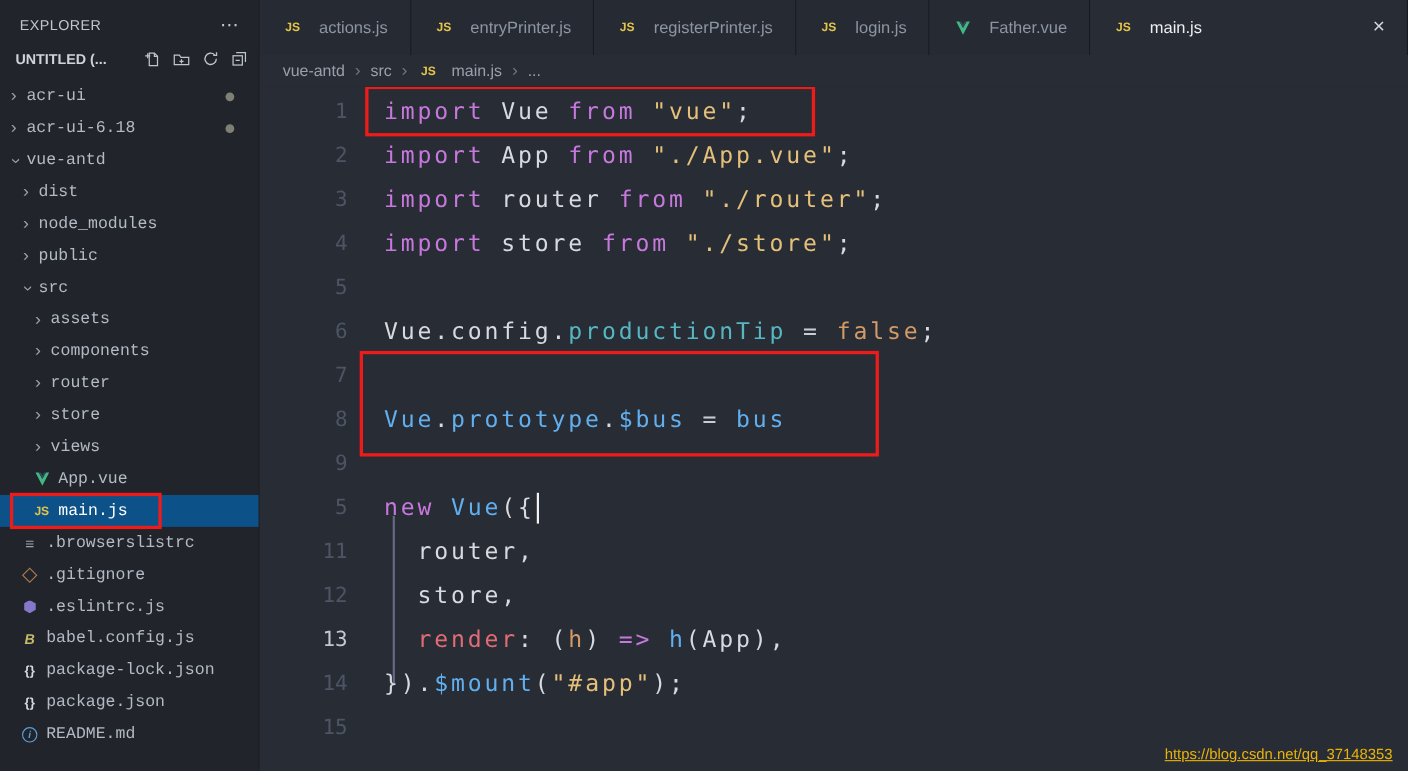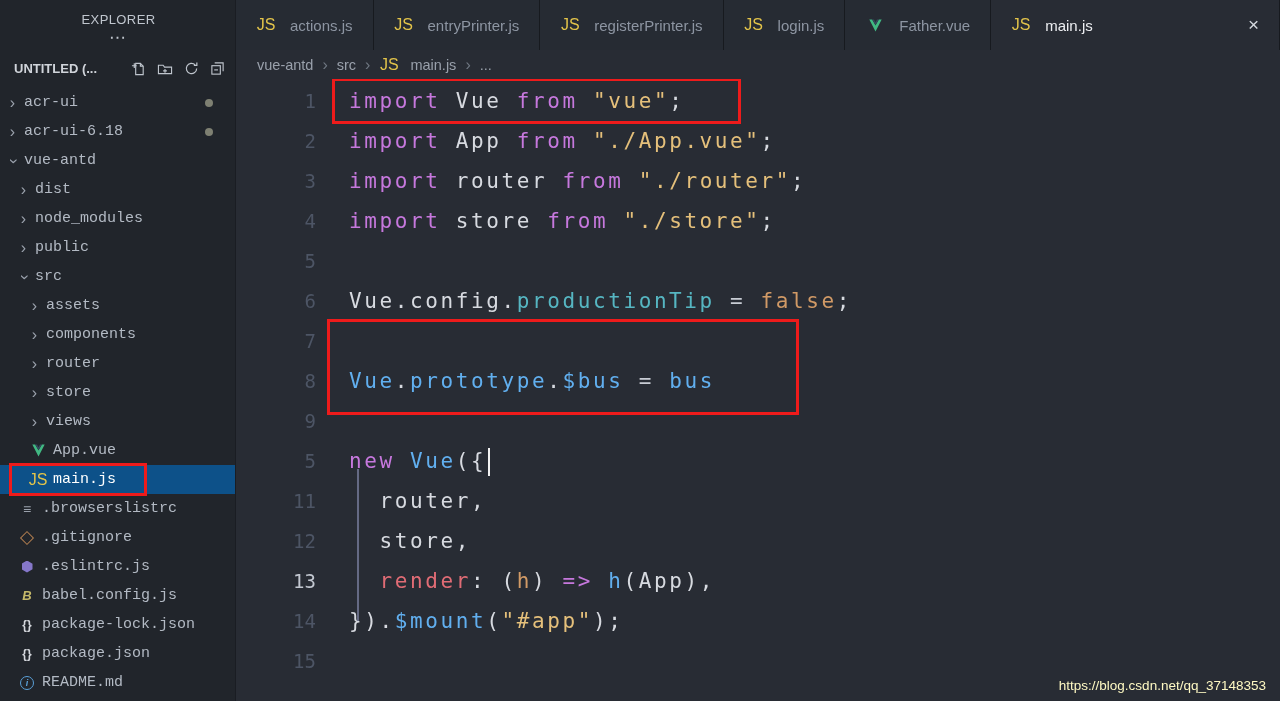--- a/index.html
+++ b/index.html
@@ -3,37 +3,37 @@
 <meta charset="utf-8">
 <style>
   html,body{margin:0;padding:0;}
   body{
     width:1280px;height:701px;position:relative;overflow:hidden;
     background:#282c34;font-family:"Liberation Sans",sans-serif;
     -webkit-font-smoothing:antialiased;
   }
   
   .sidebar{position:absolute;left:0;top:0;width:235px;height:701px;background:#21252b;border-right:1px solid #1a1d23;color:#b3bac4;}
-  .explorer-header{display:flex;justify-content:space-between;align-items:center;padding:12px 16px 8px 18px;font-size:13px;letter-spacing:.4px;color:#c0c6ce;flex-direction:column;}
+  .explorer-header{display:flex;justify-content:space-between;align-items:center;padding:12px 16px 8px 18px;font-size:13px;letter-spacing:.4px;color:#c0c6ce;}
   .menu-dots{font-size:17px;letter-spacing:2px;color:#c0c6ce;cursor:pointer;}
   .workspace-row{display:flex;align-items:center;height:24px;padding:0 10px 0 14px;font-weight:bold;font-size:13px;color:#d0d4da;}
   .ws-label{white-space:nowrap;overflow:hidden;}
   .ws-icons{margin-left:auto;display:flex;gap:11px;align-items:center;}
   .ws-icons svg{display:block;cursor:pointer;}
   .tree{margin-top:8px;}
   .trow{position:relative;display:flex;align-items:center;height:29px;font-size:15px;cursor:pointer;white-space:nowrap;}
   .trow.selected{background:#0d5189;color:#ffffff;}
   .chev{display:inline-block;width:13px;margin-right:5px;font-size:16px;color:#9aa1ac;text-align:center;transform-origin:55% 55%;}
   .chev.open{transform:rotate(90deg);}
   .tlabel{overflow:hidden;text-overflow:ellipsis;font-family:Liberation Mono, monospace;}
   .mod-dot{width:8px;height:8px;border-radius:50%;background:#7e8072;margin-left:auto;margin-right:22px;flex-shrink:0;}
   .row-annotation{position:absolute;left:9px;top:-2px;width:138px;height:33px;border:3px solid #ee1b1b;box-sizing:border-box;pointer-events:none;}
   
   .fi{width:20px;display:inline-flex;justify-content:center;align-items:center;margin-right:5px;flex-shrink:0;}
-  .fi-js{color:#e3c44a;font-weight:normal;font-size:16px;font-family:"Liberation Sans",sans-serif;}
+  .fi-js{color:#e3c44a;font-weight:bold;font-size:11px;font-family:"Liberation Sans",sans-serif;}
   .fi-json{color:#d6d9de;font-weight:bold;font-size:12px;}
   .fi-babel{color:#c5b96a;font-weight:bold;font-style:italic;font-size:13px;}
   .fi-browserslist{color:#9aa1ac;font-size:14px;}
   .fi-readme{width:14px;height:14px;border:1.5px solid #5aa0d8;border-radius:50%;color:#5aa0d8;font-size:9px;font-weight:bold;font-style:italic;display:flex;align-items:center;justify-content:center;box-sizing:border-box;}
   .fi-eslint{width:11px;height:12px;background:#8577c9;clip-path:polygon(50% 0,100% 27%,100% 73%,50% 100%,0 73%,0 27%);}
   .fi-git{width:8px;height:8px;border:1.5px solid #b07d4f;transform:rotate(45deg);}
   
   .main{position:absolute;left:236px;top:0;right:0;height:701px;display:flex;flex-direction:column;}
   .tabbar{display:flex;height:50px;flex-shrink:0;background:#1d2127;}
   .tab{display:flex;align-items:center;gap:9px;padding:0 20px;background:#262b33;border-right:1px solid #171a1f;font-size:15px;color:#8d95a2;cursor:pointer;white-space:nowrap;}
@@ -56,21 +56,21 @@
   .tk-str{color:#e5c07b;}
   .tk-cy{color:#56b6c2;}
   .tk-bl{color:#61afef;}
   .tk-or{color:#d19a66;}
   .tk-rd{color:#e06c75;}
   .tk-gd{color:#e5c07b;}
   .tk-op{color:#c8ccd4;}
   .guide{position:absolute;left:121px;top:390px;width:2px;height:152px;background:rgba(175,182,230,.45);pointer-events:none;}
   .overlay-box{position:absolute;border:3px solid #ee1b1b;box-sizing:border-box;pointer-events:none;}
   .box-bus{left:91px;top:240px;width:472px;height:96px;}
-  .watermark{position:absolute;right:14px;bottom:8px;font-size:13.5px;color:#fef9c3;}
+  .watermark{position:absolute;right:14px;bottom:8px;font-size:13.5px;color:#eab308;text-decoration:underline;}
 </style>
 </head>
 <body>
 
 <div class="sidebar">
   <div class="explorer-header">
     <span>EXPLORER</span>
     <span class="menu-dots">⋯</span>
   </div>
   <div class="workspace-row">

